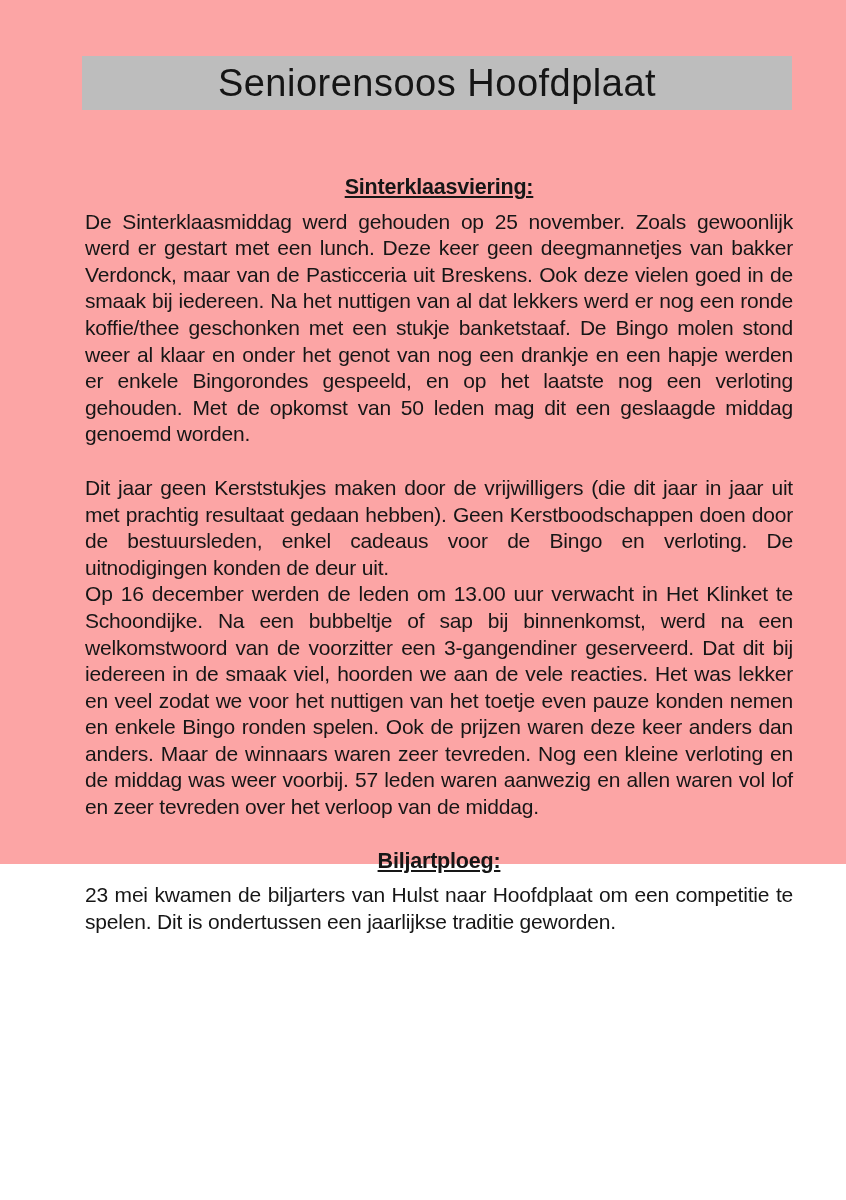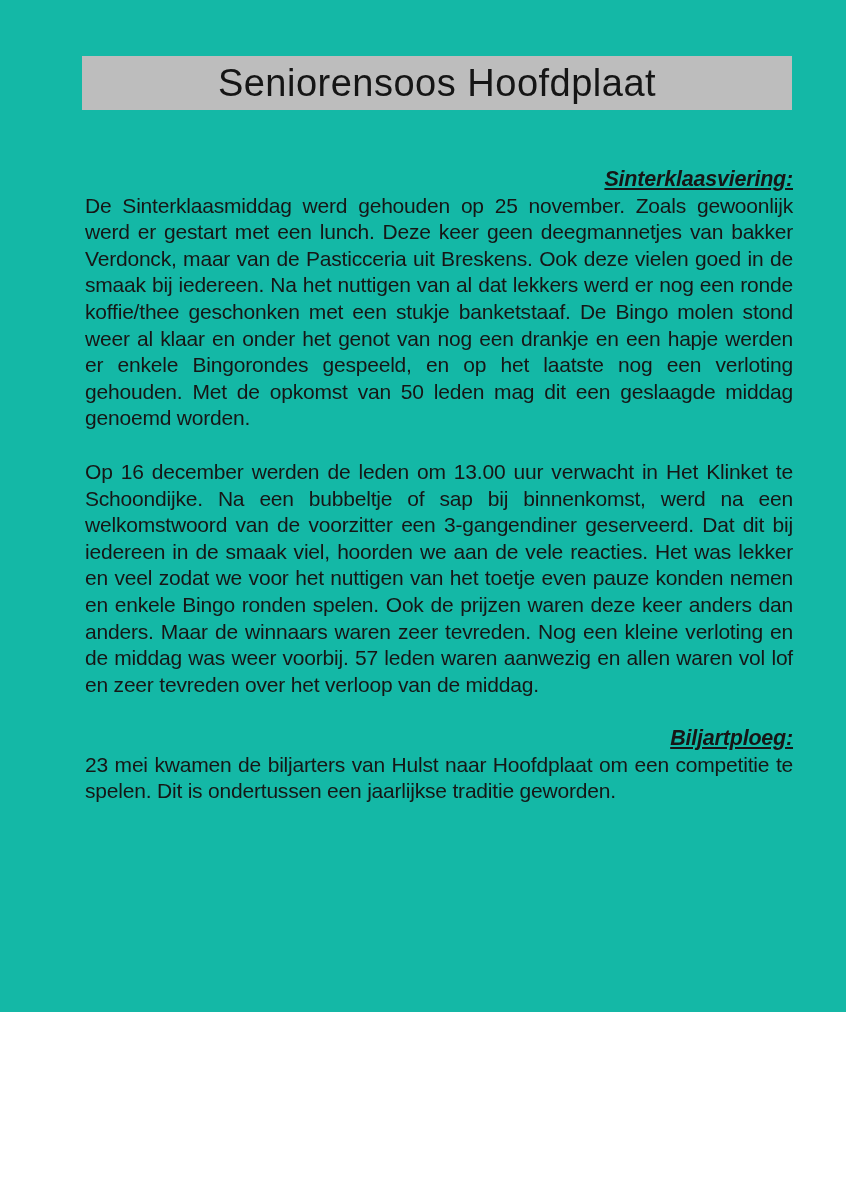--- a/index.html
+++ b/index.html
@@ -10,22 +10,22 @@
   body {
     width: 846px;
     height: 1200px;
     font-family: "Liberation Sans", sans-serif;
     color: #161616;
     overflow: hidden;
   }
   .page {
     position: relative;
     width: 846px;
-    height: 1012px;
-    background: #14b8a6;
+    height: 864px;
+    background: #fca5a5;
   }
   .title-band {
     position: absolute;
     left: 82px;
     top: 56px;
     width: 710px;
     height: 54px;
     background: #bdbdbd;
     display: flex;
     align-items: center;
@@ -45,25 +45,24 @@
     width: 708px;
     font-size: 21px;
     line-height: 26.6px;
     letter-spacing: -0.2px;
     text-align: justify;
   }
   .section {
     margin: 0 0 27px 0;
   }
   .section-heading {
-    font-style: italic;
     text-decoration: underline;
     font-size: 21.5px;
-    margin: 0;
-    text-align: right;
+    margin: 8px;
+    text-align: center;
   }
   .section p {
     margin: 0;
   }
 </style>
 </head>
 <body>
 
 <div class="page">
 
@@ -72,20 +71,21 @@
   </div>
 
   <div class="content">
 
     <div class="section">
       <h2 class="section-heading">Sinterklaasviering:</h2>
       <p>De Sinterklaasmiddag werd gehouden op 25 november. Zoals gewoonlijk werd er gestart met een lunch. Deze keer geen deegmannetjes van bakker Verdonck, maar van de Pasticceria uit Breskens. Ook deze vielen goed in de smaak bij iedereen. Na het nuttigen van al dat lekkers werd er nog een ronde koffie/thee geschonken met een stukje banketstaaf. De Bingo molen stond weer al klaar en onder het genot van nog een drankje en een hapje werden er enkele Bingorondes gespeeld, en op het laatste nog een verloting gehouden. Met de opkomst van 50 leden mag dit een geslaagde middag genoemd worden.</p>
     </div>
 
     <div class="section">
+      <p>Dit jaar geen Kerststukjes maken door de vrijwilligers (die dit jaar in jaar uit met prachtig resultaat gedaan hebben). Geen Kerstboodschappen doen door de bestuursleden, enkel cadeaus voor de Bingo en verloting. De uitnodigingen konden de deur uit.</p>
       <p>Op 16 december werden de leden om 13.00 uur verwacht in Het Klinket te Schoondijke. Na een bubbeltje of sap bij binnenkomst, werd na een welkomstwoord van de voorzitter een 3-gangendiner geserveerd. Dat dit bij iedereen in de smaak viel, hoorden we aan de vele reacties. Het was lekker en veel zodat we voor het nuttigen van het toetje even pauze konden nemen en enkele Bingo ronden spelen. Ook de prijzen waren deze keer anders dan anders. Maar de winnaars waren zeer tevreden. Nog een kleine verloting en de middag was weer voorbij. 57 leden waren aanwezig en allen waren vol lof en zeer tevreden over het verloop van de middag.</p>
     </div>
 
     <div class="section">
       <h2 class="section-heading">Biljartploeg:</h2>
       <p>23 mei kwamen de biljarters van Hulst naar Hoofdplaat om een competitie te spelen. Dit is ondertussen een jaarlijkse traditie geworden.</p>
     </div>
 
   </div>
 </div>

